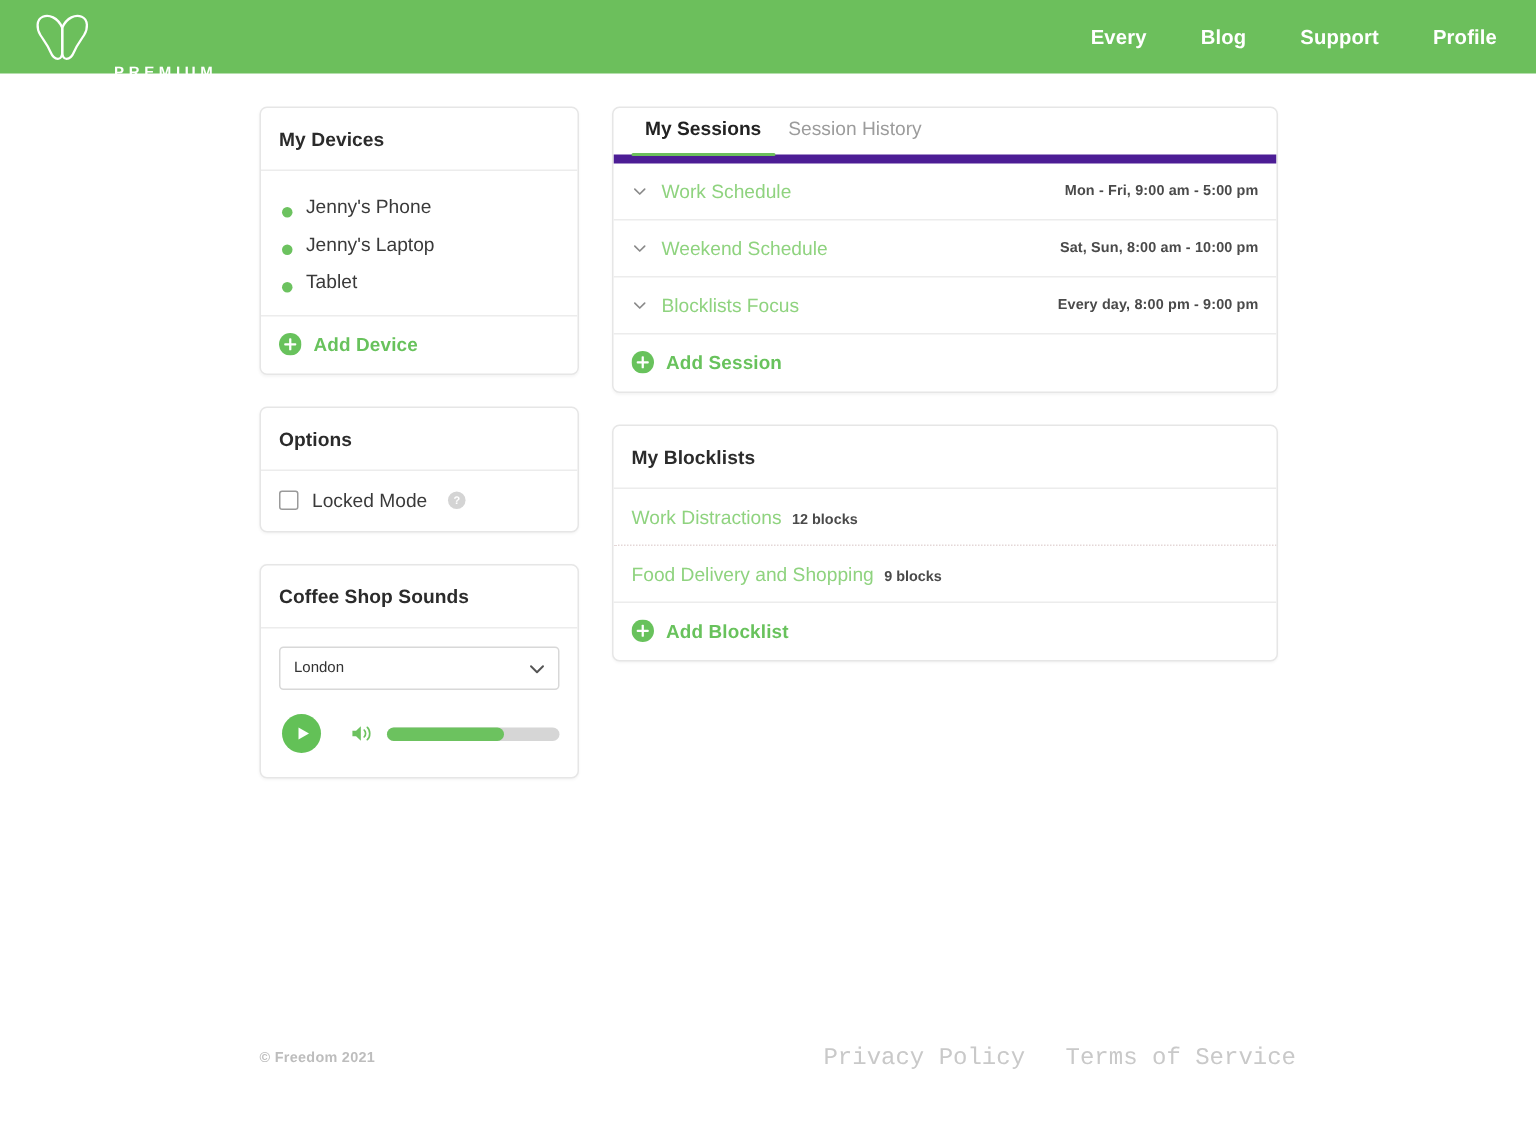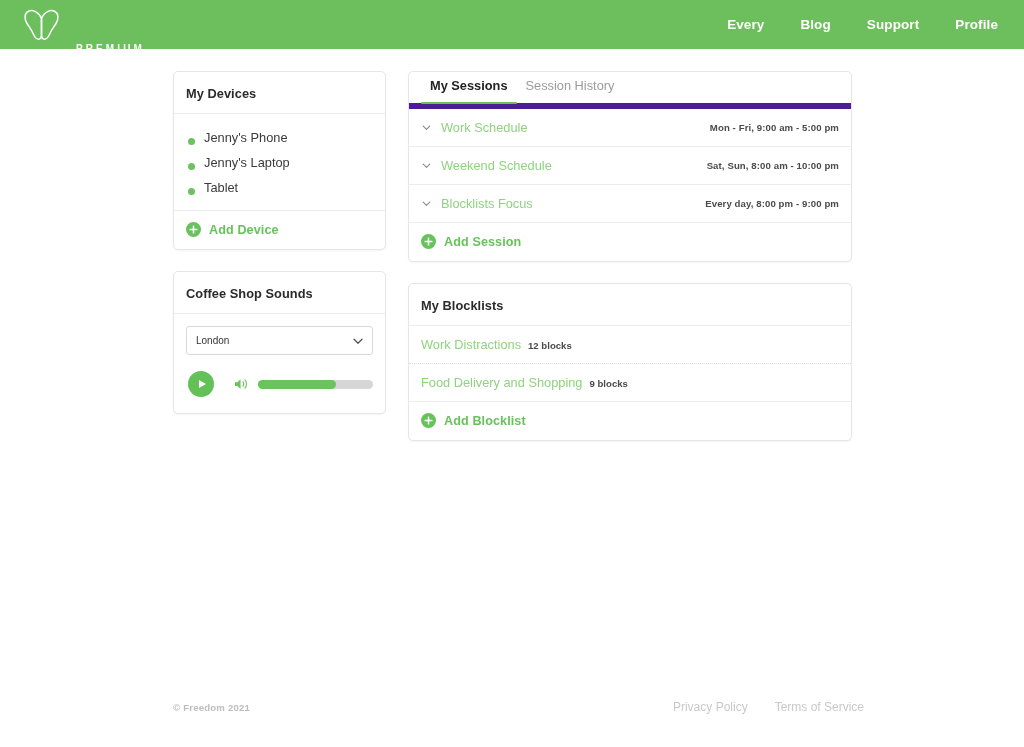--- a/index.html
+++ b/index.html
@@ -214,21 +214,21 @@
 
   
   .footer {
     position: absolute;
     left: 173px; right: 160px;
     bottom: 33px;
     display: flex; align-items: center; justify-content: space-between;
   }
   .copyright { font-size: 9.6px; color: #bdbdbd; font-weight: 700; letter-spacing: 0.2px; }
   .footer-links { display: flex; gap: 27px; }
-  .footer-link { font-size: 12px; color: #c9c9c9; text-decoration: none; }
+  .footer-link { font-size: 16px; color: #c9c9c9; text-decoration: none; font-family: Liberation Mono, monospace; }
 </style>
 </head>
 <body>
 
 <div class="page">
 
   <div class="header">
     <div class="brand">
       <svg class="logo-mark" viewBox="0 0 40 34" fill="none">
         <path d="M19.5 10.5 C16.5 3.5 10.5 1.5 6.5 3.2 C2.2 5.1 2.2 11 5 15.5 C7.2 19 9.5 21.5 11.6 26.5 C12.8 29.4 14.6 31.2 16.6 31.2 C18.6 31.2 19.7 29.2 19.5 26 Z" stroke="#ffffff" stroke-width="1.5" stroke-linejoin="round"></path>
@@ -269,20 +269,33 @@
         <div class="add-row">
           <svg class="plus-icon" viewBox="0 0 16 16">
             <circle cx="8" cy="8" r="8" fill="#68c25c"></circle>
             <rect x="7.2" y="3.7" width="1.6" height="8.6" rx="0.6" fill="#fff"></rect>
             <rect x="3.7" y="7.2" width="8.6" height="1.6" rx="0.6" fill="#fff"></rect>
           </svg>
           <span class="add-label">Add Device</span>
         </div>
       </div>
 
+      <div class="card">
+        <div class="card-head">
+          <span class="card-title">Options</span>
+        </div>
+        <div class="options-body">
+          <span class="checkbox"></span>
+          <span class="opt-label">Locked Mode</span>
+          <svg class="help-icon" viewBox="0 0 16 16">
+            <circle cx="8" cy="8" r="7.2" fill="#d4d4d4"></circle>
+            <text x="8" y="11.4" text-anchor="middle" font-family="Liberation Sans, sans-serif" font-size="9" font-weight="700" fill="#ffffff">?</text>
+          </svg>
+        </div>
+      </div>
 
       <div class="card">
         <div class="card-head">
           <span class="card-title">Coffee Shop Sounds</span>
         </div>
         <div class="sounds-body">
           <div class="select">
             <span class="select-value">London</span>
             <svg class="chev-down" viewBox="0 0 12 12">
               <path d="M2 4.2 L6 8.2 L10 4.2" stroke="#555" stroke-width="1.3" fill="none" stroke-linecap="round" stroke-linejoin="round"></path>

